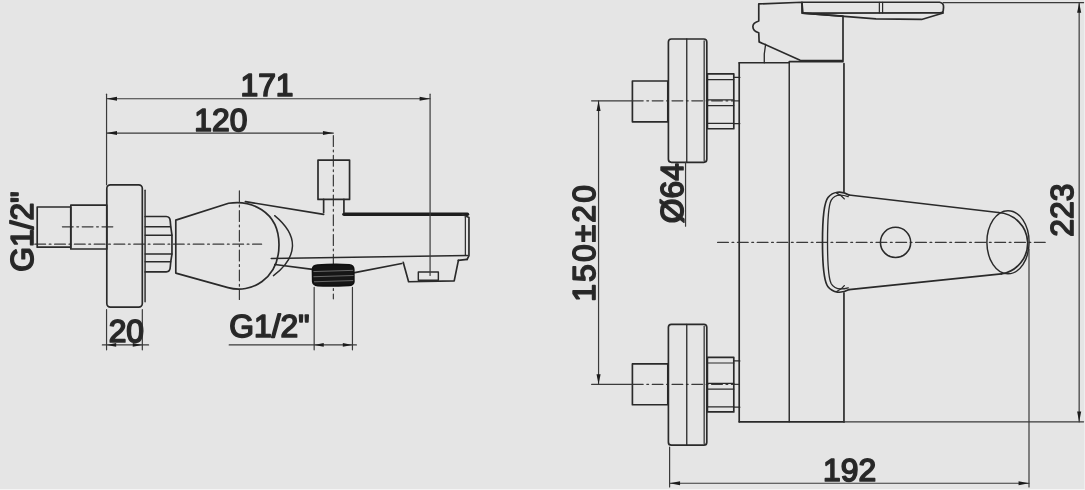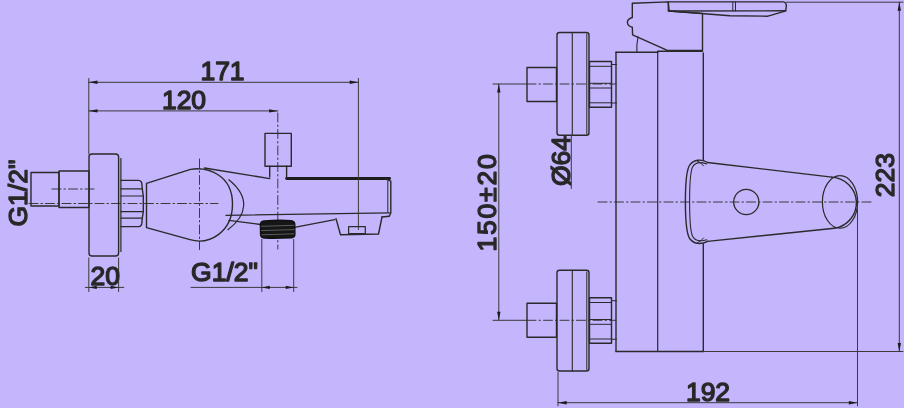--- a/index.html
+++ b/index.html
@@ -1,16 +1,16 @@
 <!DOCTYPE html>
 <html><head>
 <meta charset="utf-8">
 <style>
   html,body{margin:0;padding:0;background:#ffffff;}
-  .page{width:904px;height:408px;position:relative;background:#c4b5fd;}
+  .page{width:904px;height:408px;position:relative;background:#e5e5e5;}
   text{font-family:"Liberation Sans",sans-serif;font-size:26.5px;fill:#252525;-webkit-font-smoothing:antialiased;}
 </style>
 </head>
 <body>
 <div class="page">
 <svg width="904" height="408" viewBox="0 0 904 408">
 <g fill="none" stroke="#2a2a2a" stroke-width="1.4" stroke-linecap="round" stroke-linejoin="round">
 
 <path d="M29,203.5 H218" stroke="#3a3a3a" stroke-width="1" stroke-dasharray="9 3 1.5 3"></path>
 

